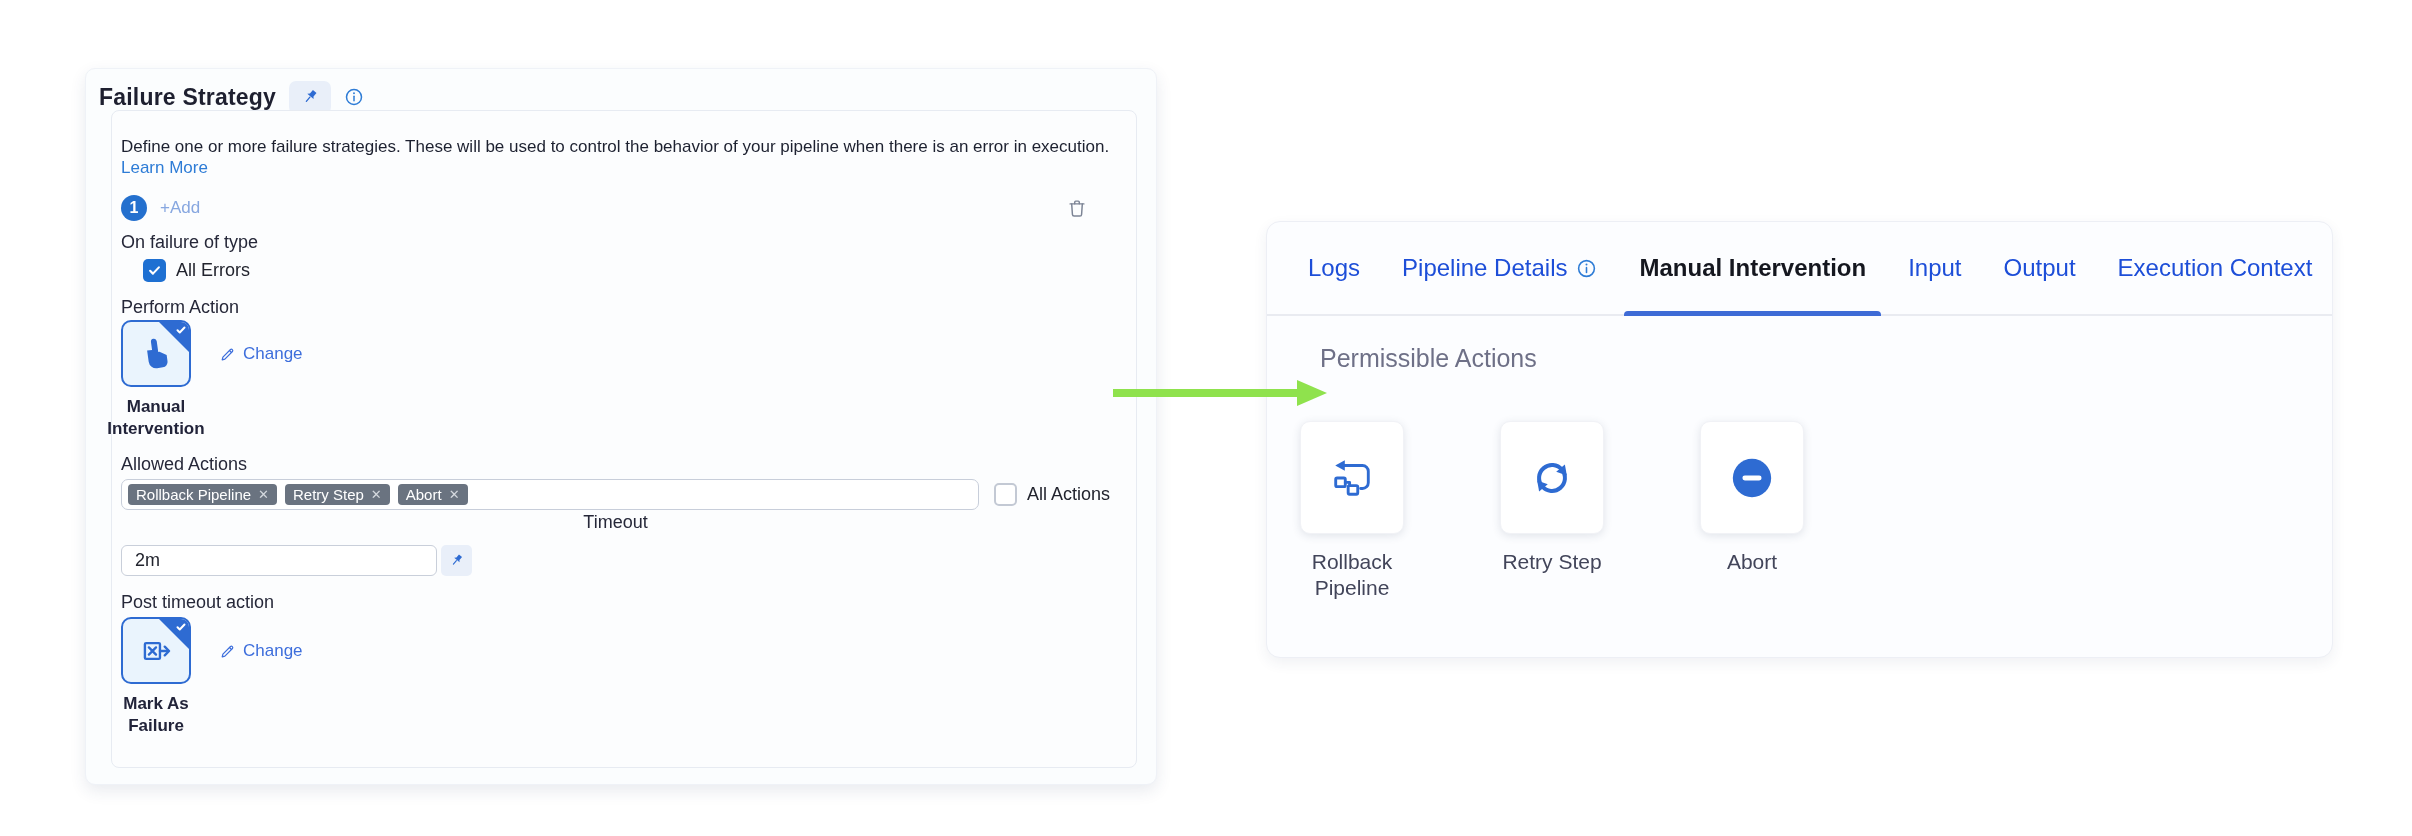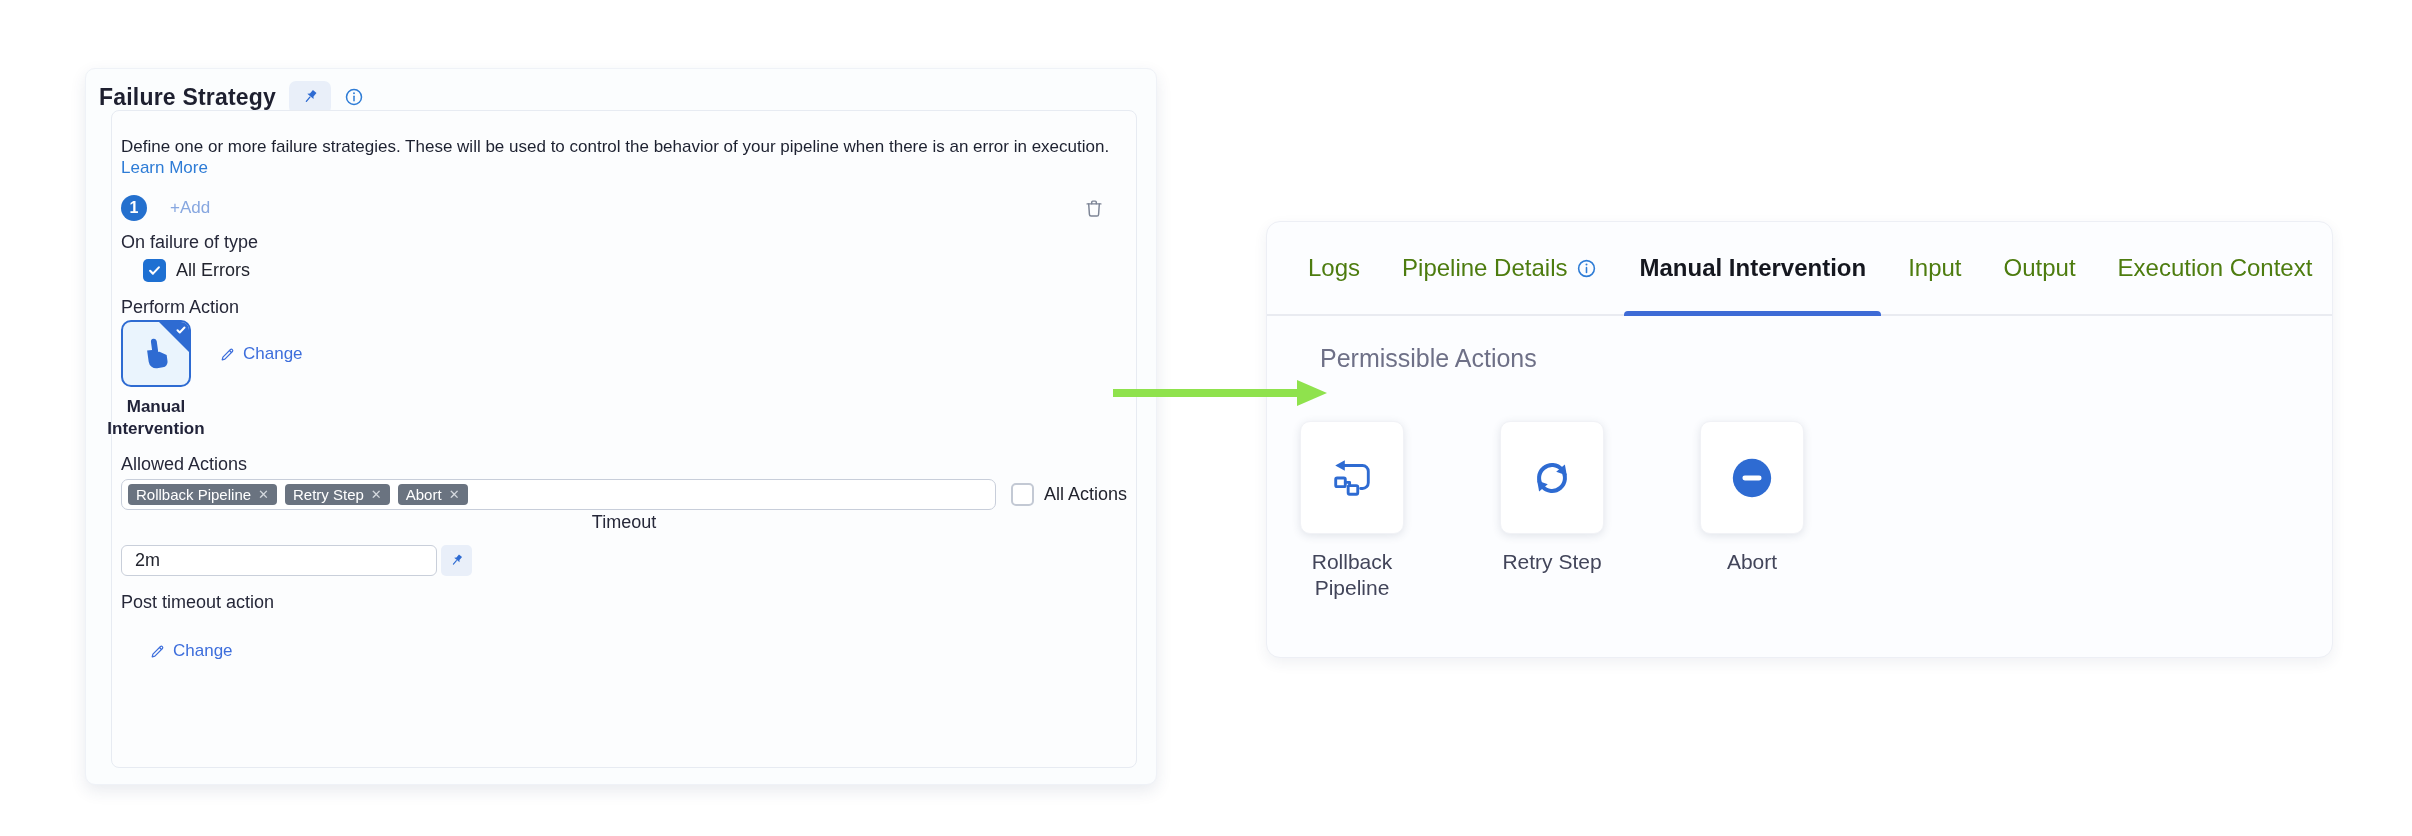--- a/index.html
+++ b/index.html
@@ -12,29 +12,29 @@
     box-shadow:0 6px 16px rgba(40,60,100,.10); }
   .left-header { display:flex; align-items:center; gap:13px; padding:12px 0 0 13px; height:44px; }
   .left-title { font-size:23px; font-weight:700; color:#1E2030; letter-spacing:.2px; }
   .pin-chip { width:42px; height:33px; background:#E9EFF9; border-radius:7px;
     display:flex; align-items:center; justify-content:center; cursor:pointer; }
   .icon-blue { color:#2E6BD2; }
   .icon-link { color:#3D6EDC; }
   .info-btn { display:flex; align-items:center; justify-content:center; color:#2E7CD6; cursor:pointer; }
 
   .inner-panel { position:absolute; left:25px; top:41px; width:1026px; height:658px;
-    background:#FCFDFE; border:1px solid #E7EBF2; border-radius:8px; padding:25px 9px 0 9px; }
+    background:#FCFDFE; border:1px solid #E7EBF2; border-radius:8px; padding:25px 26px 0 9px; }
 
   .desc { font-size:17px; color:#1D2130; line-height:21px; }
   .desc a { color:#2E7CD6; text-decoration:none; cursor:pointer; }
 
   .badge-row { margin-top:16px; display:flex; align-items:center; height:27px; }
   .num-badge { width:26px; height:26px; border-radius:50%; background:#2470CE; color:#fff;
     font-size:16px; font-weight:700; display:flex; align-items:center; justify-content:center; cursor:pointer; }
-  .add-link { margin-left:23px; font-size:17px; color:#87A7E0; cursor:pointer; }
+  .add-link { margin-left:13px; font-size:17px; color:#87A7E0; cursor:pointer; }
   .trash-btn { margin-left:auto; margin-right:22px; color:#7C8495; cursor:pointer; display:flex; }
 
   .field-label { font-size:18px; color:#262839; }
   .lbl-1 { margin-top:11px; }
   .lbl-2 { margin-top:15px; }
   .lbl-3 { margin-top:14px; }
   .lbl-4 { margin-top:2px;text-align:center; }
   .lbl-5 { margin-top:16px; }
 
   .row { display:flex; align-items:center; }
@@ -81,21 +81,21 @@
   
   .flow-arrow { position:absolute; left:1110px; top:376px; z-index:5; }
 
   
   .right-panel { position:absolute; left:1266px; top:221px; width:1067px; height:437px;
     background:#FCFDFF; border:1px solid #EDEFF5; border-radius:14px;
     box-shadow:0 5px 14px rgba(40,60,100,.07); }
   .tabs { display:flex; align-items:stretch; height:94px; padding-left:20px;
     border-bottom:2px solid #E9EBF1; }
   .tab { position:relative; display:flex; align-items:center; gap:9px; padding:0 21px;
-    font-size:24px; color:#4d7c0f; cursor:pointer; white-space:nowrap; }
+    font-size:24px; color:#1d4ed8; cursor:pointer; white-space:nowrap; }
   .tab.active { font-weight:700; color:#15171F; }
   .tab.active::after { content:""; position:absolute; left:6px; right:6px; bottom:-2px;
     height:5px; background:#3E6BD6; border-radius:4px 4px 0 0; }
   .tab-info { display:flex; color:#2E7CD6; }
 
   .panel-body { padding:28px 0 0 33px; }
   .pa-heading { margin-left:20px; font-size:25px; font-weight:400; color:#6E7087; }
   .cards { display:flex; margin-top:48px; }
   .action-col { width:104px; margin-right:96px; }
   .action-card { width:104px; height:113px; background:#fff; border:1px solid #F1F2F6;
@@ -208,20 +208,35 @@
             <g transform="rotate(40 12 12)">
               <path d="M9.2 3.2 h5.6 v5.6 l2.1 2.4 H7.1 l2.1-2.4 z"></path>
               <rect x="11.2" y="11.4" width="1.6" height="8.2" rx="0.8"></rect>
             </g>
           </svg>
       </span>
     </div>
 
     <div class="field-label lbl-5">Post timeout action</div>
     <div class="tile-block">
+      <div class="tile-col">
+        <div class="tile">
+          <svg width="38" height="38" viewBox="0 0 48 48" fill="none" stroke="#2E6BD2" stroke-width="3" stroke-linecap="round" stroke-linejoin="round">
+              <rect x="10" y="14" width="19" height="20" rx="1.5"></rect>
+              <path d="M15 19.5 l9 9 M24 19.5 l-9 9"></path>
+              <path d="M29 24 h10"></path>
+              <path d="M35 18.5 L40.5 24 L35 29.5"></path>
+            </svg>
+          <span class="tile-corner"></span>
+          <svg class="tile-corner-check" width="12" height="12" viewBox="0 0 24 24" fill="none" stroke="#fff" stroke-width="4" stroke-linecap="round" stroke-linejoin="round">
+              <path d="M5 12.5 l4.5 4.5 L19 7"></path>
+            </svg>
+        </div>
+        <div class="tile-caption">Mark As Failure</div>
+      </div>
       <div class="change-link">
         <svg class="icon-link" width="17" height="17" viewBox="0 0 24 24" fill="none" stroke="currentColor" stroke-width="1.7" stroke-linejoin="round">
             <path d="M4.5 19.5 l1-3.8 L16.2 5 a2 2 0 0 1 2.8 2.8 L8.3 18.5 l-3.8 1z"></path>
             <path d="M14.8 6.4 l2.8 2.8"></path>
           </svg>
         <span>Change</span>
       </div>
     </div>
 
   </div>

